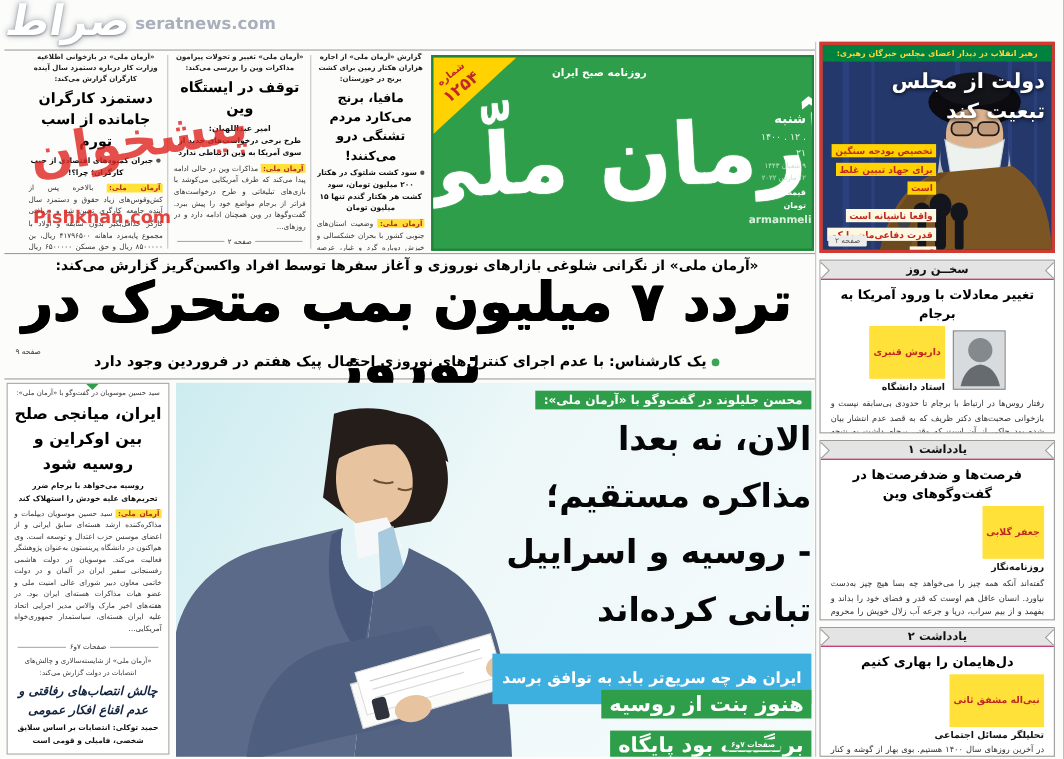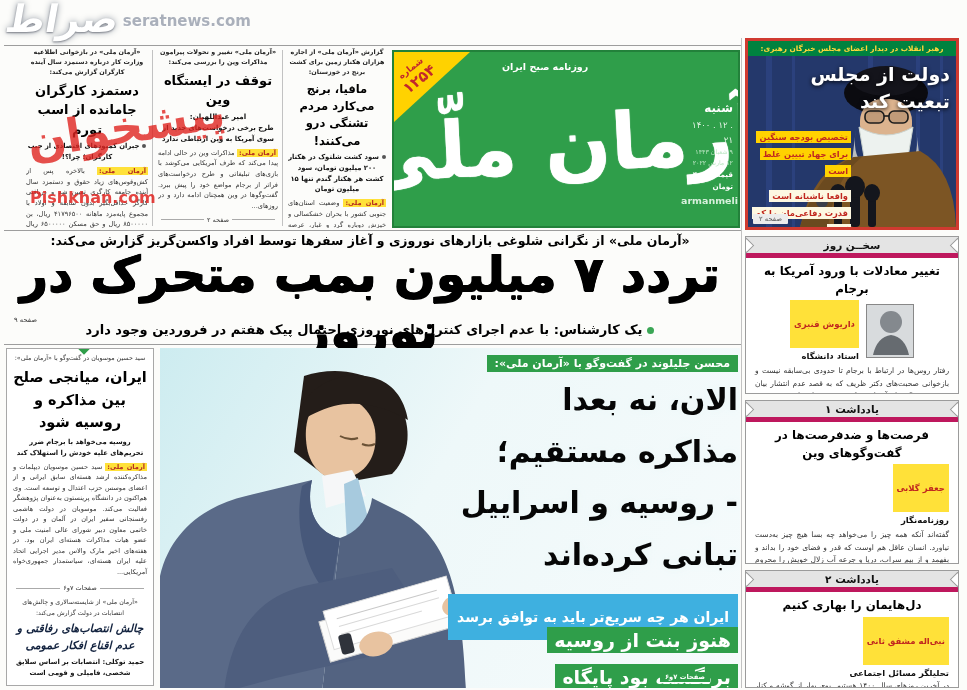--- a/index.html
+++ b/index.html
@@ -96,21 +96,21 @@
   .lf-orn{position:absolute;top:-4px;left:50%;width:8px;height:8px;background:#2f9e4a;transform:rotate(45deg);}
   .lf-kicker{font-size:6.3px;text-align:center;color:#333;line-height:1.65;}
   .lf-headline{font-size:14.5px;font-weight:bold;text-align:center;line-height:1.55;margin:3px 0;color:#000;}
   .lf-sub{font-size:6.8px;font-weight:bold;text-align:center;line-height:1.6;}
   .lf-body{font-size:6.6px;text-align:justify;line-height:1.6;color:#333;margin-top:3px;}
   .lf2-headline{font-size:11px;font-weight:bold;text-align:center;color:#13233f;line-height:1.6;margin:2px 0;font-style:italic;}
 
   
   .sidebox{position:absolute;left:745px;width:214px;border:1px solid #9b9b9b;background:#fff;
            box-sizing:border-box;overflow:hidden;}
-  .sb-header{position:relative;background:#e4e4e4;border-bottom:5px solid #be185d;height:16px;text-align:center;
+  .sb-header{position:relative;background:#e4e4e4;border-bottom:1px solid #be185d;height:16px;text-align:center;
              font-weight:bold;font-size:10.5px;line-height:16px;letter-spacing:2px;}
   .dia{position:absolute;width:9px;height:9px;background:#fff;border:1px solid #9b9b9b;transform:rotate(45deg);top:3px;}
   .dia.l{left:-5px;} .dia.r{right:-5px;}
   .sb-title{font-size:11.8px;font-weight:bold;text-align:center;margin:5px 5px 2px;line-height:1.5;color:#000;}
   .sb-authrow{display:flex;justify-content:center;align-items:center;gap:7px;margin-top:2px;}
   .portrait{width:46px;height:52px;border:1px solid #888;background:#d8dbdd;flex:0 0 auto;}
   .sb-author{background:#ffe139;color:#c0271f;font-weight:bold;font-size:8.5px;display:inline-block;
              padding:19px 4px;align-self:flex-start;}
   .sb-role{font-size:8.5px;font-weight:bold;margin-top:3px;color:#111;}
   .sb-pad{margin:2px 9px 0;}
@@ -268,21 +268,21 @@
       <div>تبانی کرده‌اند</div>
     </div>
     <div class="chip-blue">ایران هر چه سریع‌تر باید به توافق برسد</div>
     <div class="chip-green"><span>هنوز بنت از روسیه برنگشته بود پایگاه ایران هدف قرار گرفت</span></div>
     <div class="int-page">صفحات ۷و۶</div>
   </section>
 
   <section class="leftbox">
     <div class="lf-orn"></div>
     <div class="lf-kicker">سید حسین موسویان در گفت‌وگو با «آرمان ملی»:</div>
-    <div class="lf-headline">ایران، میانجی صلح بین مذاکره و روسیه شود</div>
+    <div class="lf-headline">ایران، میانجی صلح بین اوکراین و روسیه شود</div>
     <div class="lf-sub">روسیه می‌خواهد با برجام ضرر تحریم‌های علیه خودش را استهلاک کند</div>
     <p class="lf-body"><span class="hl-y">آرمان ملی:</span> <span>سید حسین موسویان دیپلمات و مذاکره‌کننده ارشد هسته‌ای سابق ایرانی و از اعضای موسس حزب اعتدال و توسعه است. وی هم‌اکنون در دانشگاه پرینستون به‌عنوان پژوهشگر فعالیت می‌کند. موسویان در دولت هاشمی رفسنجانی سفیر ایران در آلمان و در دولت خاتمی معاون دبیر شورای عالی امنیت ملی و عضو هیات مذاکرات هسته‌ای ایران بود. در هفته‌های اخیر مارک والاس مدیر اجرایی اتحاد علیه ایران هسته‌ای، سیاستمدار جمهوری‌خواه آمریکایی...</span></p>
     <div class="sep">
         <i></i>
         <span>صفحات ۷و۶</span>
         <i></i>
       </div>
     <div class="lf-kicker" style="margin-top:5px">«آرمان ملی» از شایسته‌سالاری و چالش‌های انتصابات در دولت گزارش می‌کند:</div>
     <div class="lf2-headline">چالش انتصاب‌های رفاقتی و عدم اقناع افکار عمومی</div>
     <div class="lf-sub">حمید توکلی: انتصابات بر اساس سلایق شخصی، فامیلی و قومی است</div>

